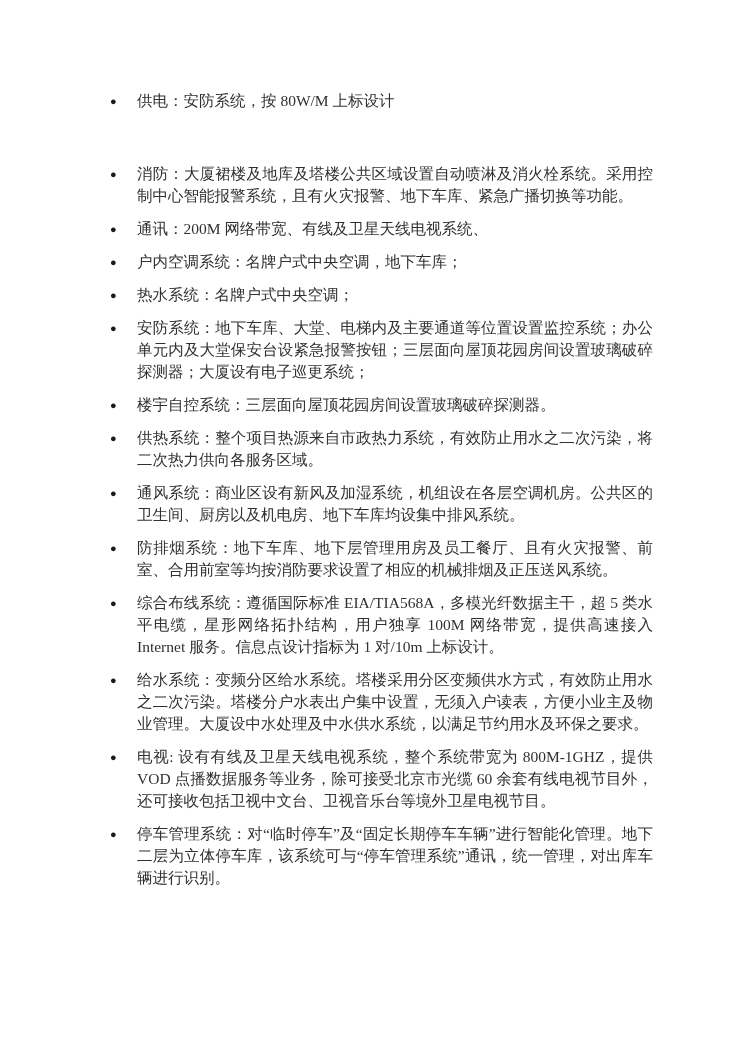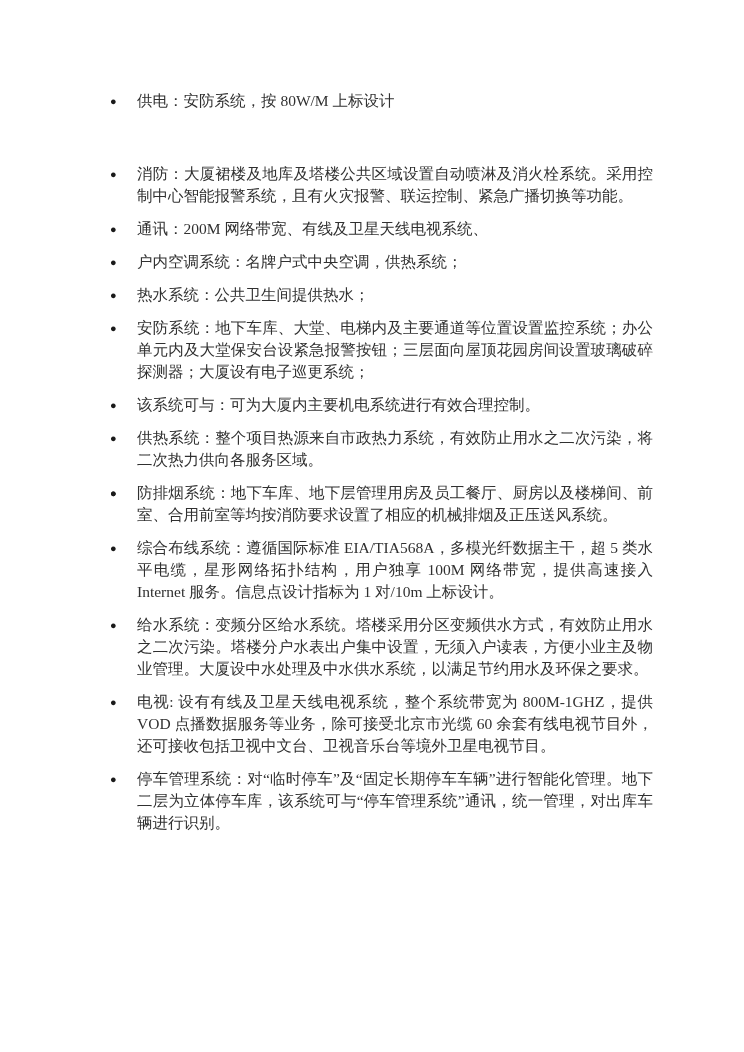--- a/index.html
+++ b/index.html
@@ -56,60 +56,61 @@
 <div class="page">
   <ul class="doc-list">
 
     <li class="gap-after">
       <span class="bullet">●</span>
       <span class="item-text">供电：安防系统，按 80W/M 上标设计</span>
     </li>
 
     <li>
       <span class="bullet">●</span>
-      <span class="item-text">消防：大厦裙楼及地库及塔楼公共区域设置自动喷淋及消火栓系统。采用控制中心智能报警系统，且有火灾报警、联运控制、紧急广播切换等功能。</span>
+      <span class="item-text">消防：大厦裙楼及地库及塔楼公共区域设置自动喷淋及消火栓系统。采用控制中心智能报警系统，且有火灾报警、地下车库、紧急广播切换等功能。</span>
     </li>
 
     <li>
       <span class="bullet">●</span>
       <span class="item-text">通讯：200M 网络带宽、有线及卫星天线电视系统、</span>
     </li>
 
     <li>
       <span class="bullet">●</span>
-      <span class="item-text">户内空调系统：名牌户式中央空调，供热系统；</span>
+      <span class="item-text">户内空调系统：名牌户式中央空调，地下车库；</span>
     </li>
 
     <li>
       <span class="bullet">●</span>
-      <span class="item-text">热水系统：公共卫生间提供热水；</span>
+      <span class="item-text">热水系统：名牌户式中央空调；</span>
     </li>
 
     <li>
       <span class="bullet">●</span>
       <span class="item-text">安防系统：地下车库、大堂、电梯内及主要通道等位置设置监控系统；办公单元内及大堂保安台设紧急报警按钮；三层面向屋顶花园房间设置玻璃破碎探测器；大厦设有电子巡更系统；</span>
     </li>
 
     <li>
       <span class="bullet">●</span>
-      <span class="item-text">该系统可与：可为大厦内主要机电系统进行有效合理控制。</span>
+      <span class="item-text">楼宇自控系统：三层面向屋顶花园房间设置玻璃破碎探测器。</span>
     </li>
 
     <li>
       <span class="bullet">●</span>
       <span class="item-text">供热系统：整个项目热源来自市政热力系统，有效防止用水之二次污染，将二次热力供向各服务区域。</span>
     </li>
 
     <li>
       <span class="bullet">●</span>
+      <span class="item-text">通风系统：商业区设有新风及加湿系统，机组设在各层空调机房。公共区的卫生间、厨房以及机电房、地下车库均设集中排风系统。</span>
     </li>
 
     <li>
       <span class="bullet">●</span>
-      <span class="item-text">防排烟系统：地下车库、地下层管理用房及员工餐厅、厨房以及楼梯间、前室、合用前室等均按消防要求设置了相应的机械排烟及正压送风系统。</span>
+      <span class="item-text">防排烟系统：地下车库、地下层管理用房及员工餐厅、且有火灾报警、前室、合用前室等均按消防要求设置了相应的机械排烟及正压送风系统。</span>
     </li>
 
     <li>
       <span class="bullet">●</span>
       <span class="item-text">综合布线系统：遵循国际标准 EIA/TIA568A，多模光纤数据主干，超 5 类水平电缆，星形网络拓扑结构，用户独享 100M 网络带宽，提供高速接入 Internet 服务。信息点设计指标为 1 对/10m 上标设计。</span>
     </li>
 
     <li>
       <span class="bullet">●</span>
       <span class="item-text">给水系统：变频分区给水系统。塔楼采用分区变频供水方式，有效防止用水之二次污染。塔楼分户水表出户集中设置，无须入户读表，方便小业主及物业管理。大厦设中水处理及中水供水系统，以满足节约用水及环保之要求。</span>

